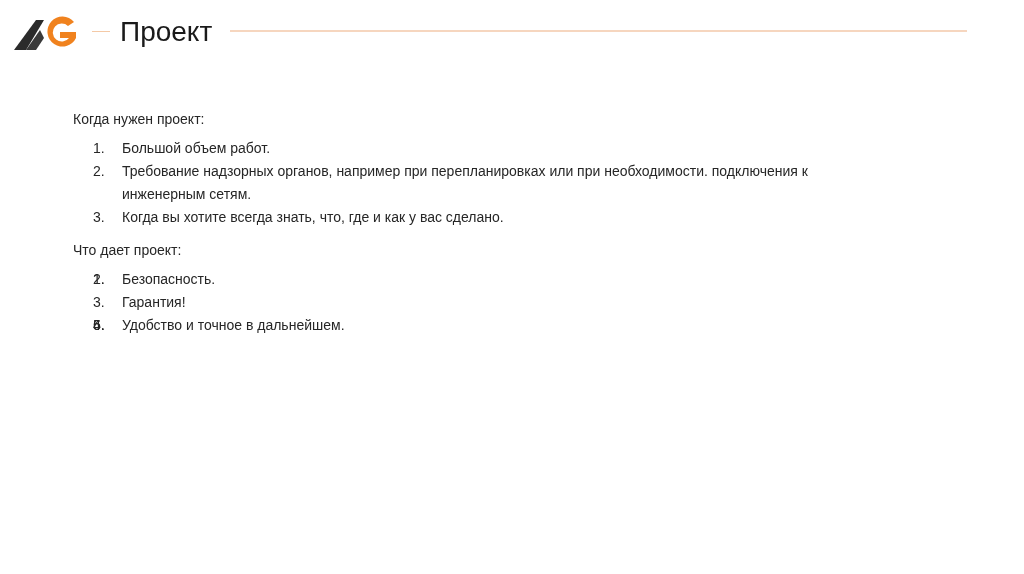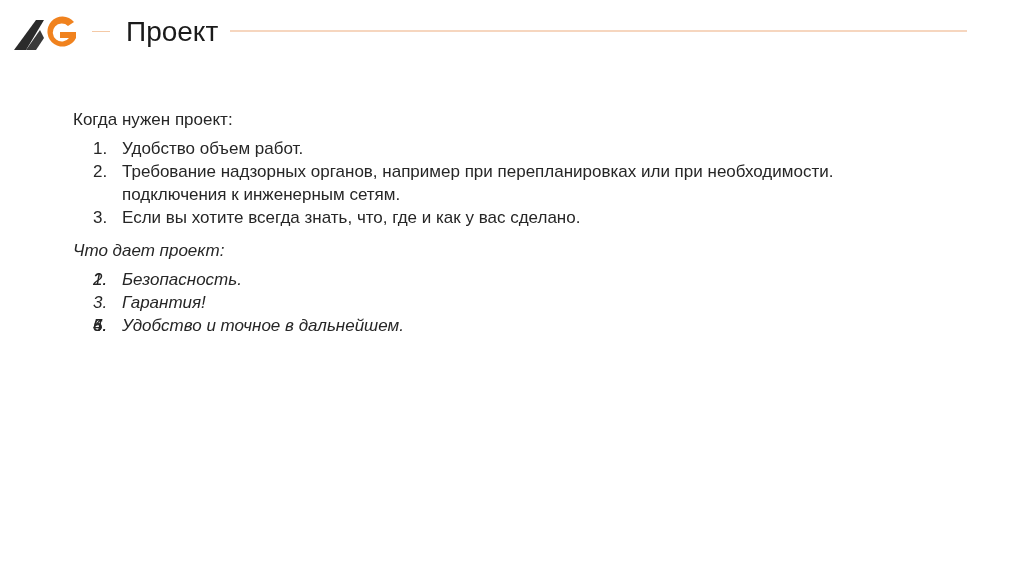--- a/index.html
+++ b/index.html
@@ -3,50 +3,50 @@
 <meta charset="utf-8">
 <style>
   html, body { margin: 0; padding: 0; }
   body {
     width: 1024px; height: 574px; background: #ffffff; position: relative; overflow: hidden;
     font-family: "Liberation Sans", "DejaVu Sans", sans-serif; color: #222;
   }
   .header { position: absolute; left: 0; top: 0; width: 1024px; height: 70px; }
   .logo { position: absolute; left: 14px; top: 12px; width: 66px; height: 40px; }
   .line-left { position: absolute; left: 92px; top: 31px; width: 18px; height: 1px; background: #f4c9a6; }
-  .title { position: absolute; left: 120px; top: 14px; font-size: 28px; color: #1a1a1a; line-height: 36px; margin-left: 6px; }
+  .title { position: absolute; left: 120px; top: 14px; font-size: 28px; color: #1a1a1a; line-height: 36px; }
   .line-right { position: absolute; left: 230px; top: 30px; width: 737px; height: 2px; background: #f6d6bf; }
-  .content { position: absolute; left: 73px; top: 108px; width: 880px; font-size: 17px; line-height: 23px; color: #262626; }
+  .content { position: absolute; left: 73px; top: 108px; width: 880px; font-size: 14px; line-height: 23px; color: #262626; }
   .section-title { margin: 0 0 6px 0; }
   ol { margin: 0 0 10px 0; padding: 0; list-style: none; }
   ol li { position: relative; padding-left: 49px; }
   ol li .num { position: absolute; left: 20px; top: 0; }
-  .s2 { margin-top: 4px; font-style: italic; }
+  .s2 { margin-top: 4px; }
 </style>
 </head>
 <body>
 
 <div class="header">
   <svg class="logo" viewBox="0 0 66 40">
     <polygon points="0,38 22,8 30,8 12,38" fill="#2b2b2b"></polygon>
     <polygon points="12,38 26,18 30,26 22,38" fill="#3a3a3a"></polygon>
     <path d="M60,10 A15,15 0 1 0 62,26 L62,20 L46,20 L46,26 L55,26 A9,9 0 1 1 54,14 Z" fill="#f0821e"></path>
   </svg>
   <div class="line-left"></div>
   <div class="title">Проект</div>
   <div class="line-right"></div>
 </div>
 
 <div class="content">
   <div>
     <div class="section-title">Когда нужен проект:</div>
     <ol>
-      <li><span class="num">1.</span><span>Удобство объем работ.</span></li>
+      <li><span class="num">1.</span><span>Большой объем работ.</span></li>
       <li style="width:760px"><span class="num">2.</span><span>Требование надзорных органов, например при перепланировках или при необходимости. подключения к инженерным сетям.</span></li>
-      <li><span class="num">3.</span><span>Если вы хотите всегда знать, что, где и как у вас сделано.</span></li>
+      <li><span class="num">3.</span><span>Когда вы хотите всегда знать, что, где и как у вас сделано.</span></li>
     </ol>
   </div>
   <div class="s2">
     <div class="section-title">Что дает проект:</div>
     <ol>
       <li><span class="num">1.</span></li>
       <li><span class="num">2.</span><span>Безопасность.</span></li>
       <li><span class="num">3.</span><span>Гарантия!</span></li>
       <li><span class="num">4.</span></li>
       <li><span class="num">5.</span></li>

